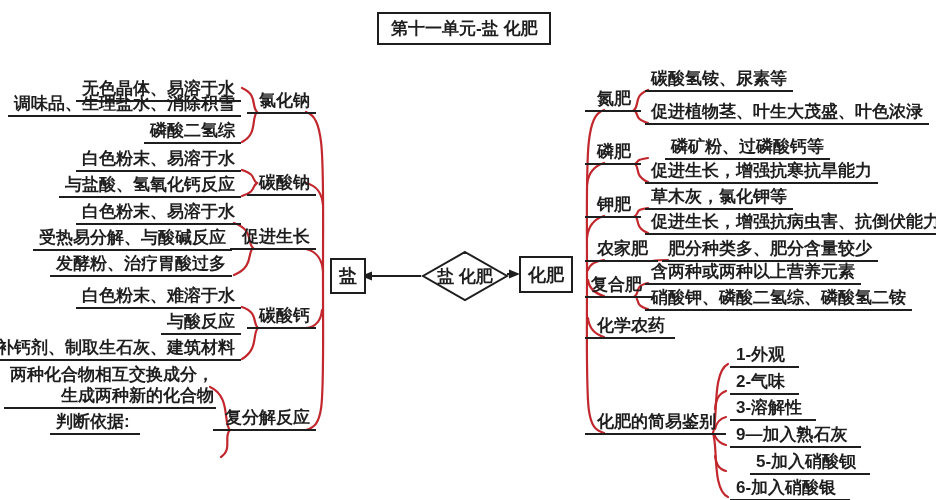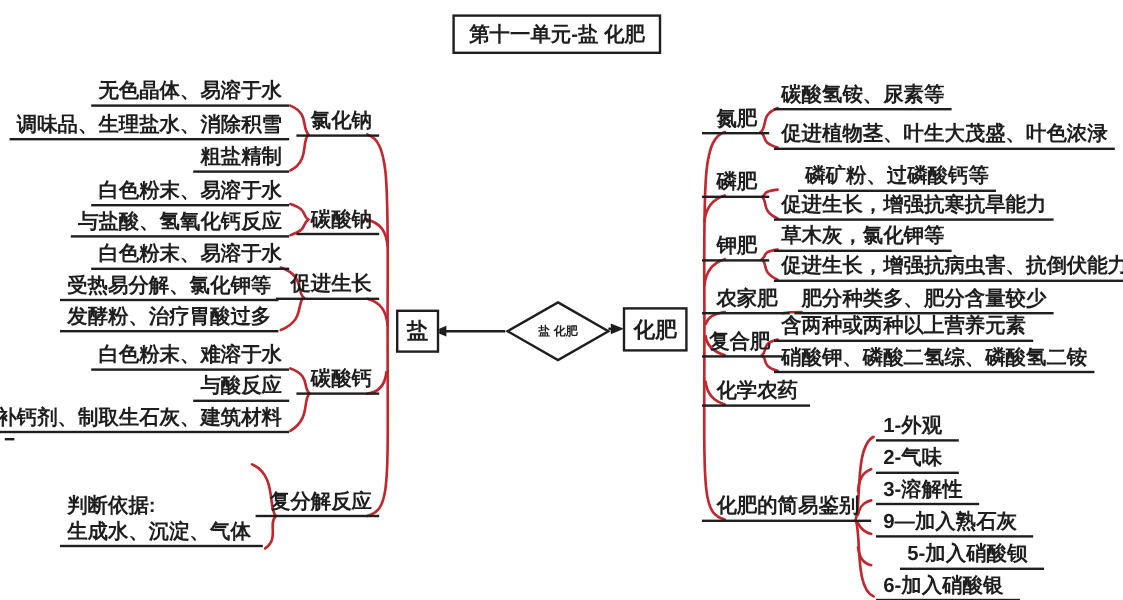--- a/index.html
+++ b/index.html
@@ -1,32 +1,32 @@
 <!DOCTYPE html>
 <html><head>
 <meta charset="utf-8">
 <style>
   html,body { margin:0; padding:0; background:#ffffff; }
   #stage {
     position:relative; width:936px; height:500px; overflow:hidden;
-    background:#ffffff; font-family:"Liberation Sans", sans-serif; color:#1e1e1e;
+    background:#ffffff; font-family:"Liberation Sans", sans-serif; color:#1e1e1e;text-align:right;
   }
   svg.links { position:absolute; left:0; top:0; z-index:1; }
   .node { position:absolute; z-index:2; font-size:17px; font-weight:600;
           line-height:21px; white-space:nowrap; color:#1e1e1e;
           border-bottom:2px solid #1e1e1e; padding:0 6px 1px 6px; }
   .ml { white-space:normal; }
   .ml div { white-space:nowrap; line-height:21px; }
   .rootbox { position:absolute; z-index:3; border:2px solid #1e1e1e; background:#fff;
              font-size:18px; font-weight:700; display:flex; align-items:center;
              justify-content:center; }
   .titlebox { position:absolute; z-index:3; border:2px solid #1e1e1e; background:#fff;
               font-size:17px; font-weight:700; padding:3px 12px; white-space:nowrap; }
   .diamond-label { position:absolute; z-index:3; display:flex; align-items:center;
-                   justify-content:center; font-size:10px; font-weight:700;
+                   justify-content:center; font-size:17px; font-weight:700;
                    white-space:nowrap; }
 </style>
 </head>
 <body>
 
 <div id="stage">
 
   <svg class="links" width="936" height="500" viewBox="0 0 936 500">
 
     <g stroke="#c1272d" stroke-width="2.2" fill="none" stroke-linecap="round">
@@ -76,40 +76,41 @@
   <div class="diamond-label" style="left:423px; top:252px; width:84px; height:48px;">盐 化肥</div>
   <div class="rootbox" style="left:330px; top:258px; width:32px; height:32px;">盐</div>
   <div class="rootbox" style="left:519px; top:256px; width:50px; height:33px;">化肥</div>
 
   <div class="node" style="right:620px; top:90px; padding-left:12px;">氯化钠</div>
   <div class="node" style="right:620px; top:160px; padding-left:12px;margin-top:12px;">碳酸钠</div>
   <div class="node" style="right:620px; top:226px; padding-left:12px;">促进生长</div>
   <div class="node" style="right:620px; top:305px; padding-left:12px;">碳酸钙</div>
   <div class="node" style="right:620px; top:407px; padding-left:12px;">复分解反应</div>
 
-  <div class="node" style="right:695px; top:65px;">无色晶体、易溶于水</div>
+  <div class="node" style="right:695px; top:78px;">无色晶体、易溶于水</div>
   <div class="node" style="right:695px; top:93px;">调味品、生理盐水、消除积雪</div>
-  <div class="node" style="right:695px; top:120px;">粗盐精制</div>
+  <div class="node" style="right:695px; top:120px;">磷酸二氢综</div>
 
   <div class="node" style="right:695px; top:148px;">白色粉末、易溶于水</div>
   <div class="node" style="right:695px; top:174px;">与盐酸、氢氧化钙反应</div>
 
   <div class="node" style="right:695px; top:201px;">白色粉末、易溶于水</div>
-  <div class="node" style="right:704px; top:227px;">受热易分解、氯化钾等</div>
+  <div class="node" style="right:704px; top:227px;">受热易分解、与酸碱反应</div>
   <div class="node" style="right:704px; top:253px;">发酵粉、治疗胃酸过多</div>
 
   <div class="node" style="right:695px; top:285px;">白色粉末、难溶于水</div>
   <div class="node" style="right:695px; top:311px;">与酸反应</div>
   <div class="node" style="right:695px; top:337px;">补钙剂、制取生石灰、建筑材料</div>
 
   <div class="node ml" style="left:4px; top:364px; padding-right:2px;">
+    <div>两种化合物相互交换成分，</div>
+    <div>生成两种新的化合物</div>
   </div>
   <div class="node ml" style="left:50px; top:411px; padding-right:10px;">
     <div>判断依据:</div>
-    <div>生成水、沉淀、气体</div>
   </div>
 
   <div class="node" style="left:585px; top:88px; padding-left:12px; padding-right:10px;">氮肥</div>
   <div class="node" style="left:585px; top:141px; padding-left:12px; padding-right:10px;">磷肥</div>
   <div class="node" style="left:585px; top:194px; padding-left:12px; padding-right:10px;">钾肥</div>
   <div class="node" style="left:585px; top:238px; padding-left:12px; padding-right:10px;">农家肥</div>
   <div class="node" style="left:585px; top:274px; padding-right:10px;">复合肥</div>
   <div class="node" style="left:585px; top:315px; padding-left:12px; padding-right:10px;">化学农药</div>
   <div class="node" style="left:585px; top:411px; padding-left:12px; padding-right:10px;">化肥的简易鉴别</div>
 

